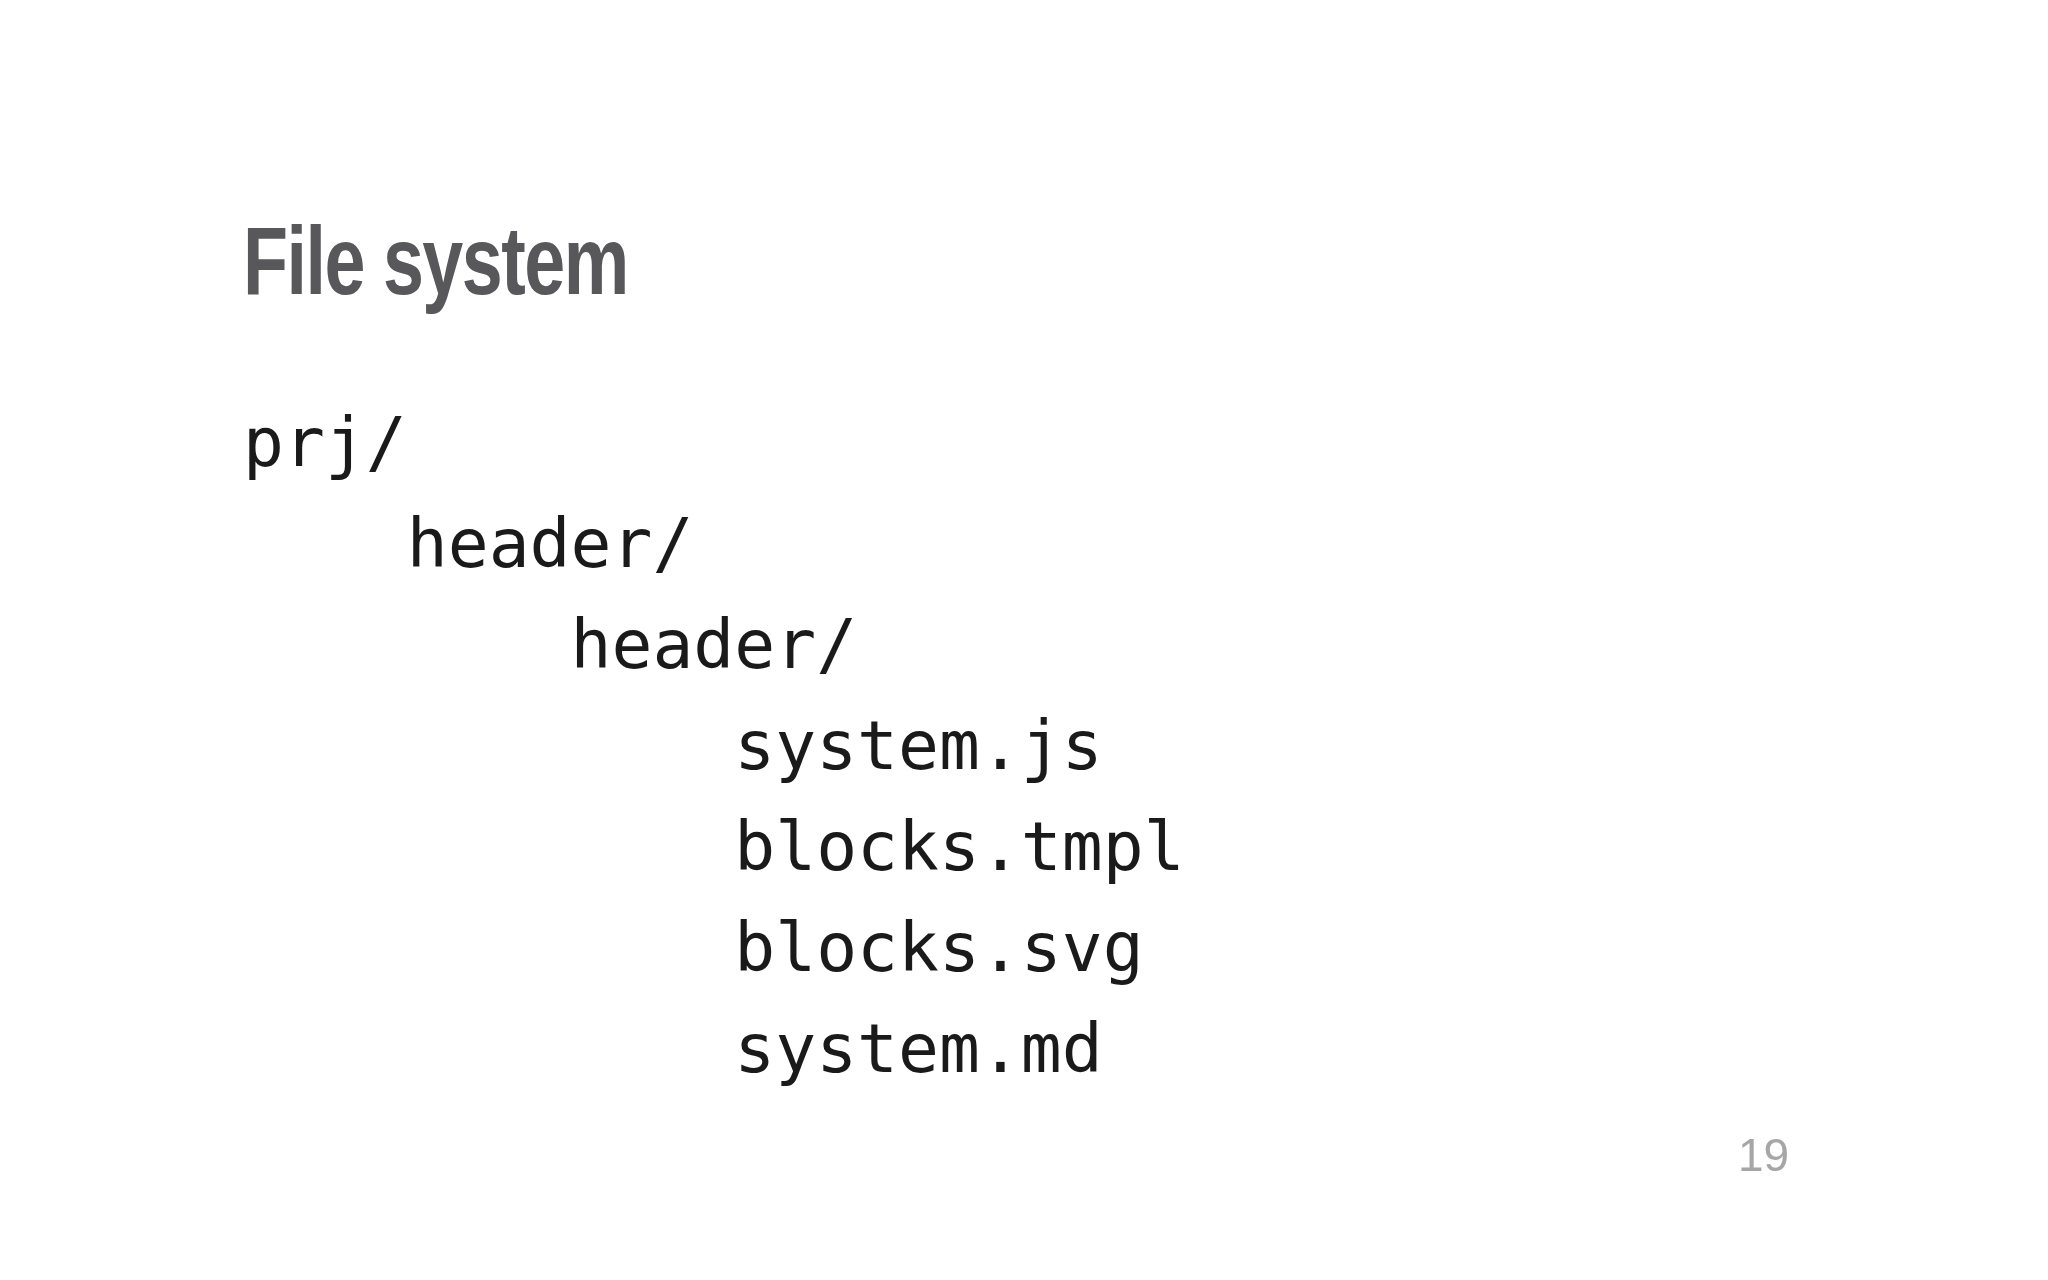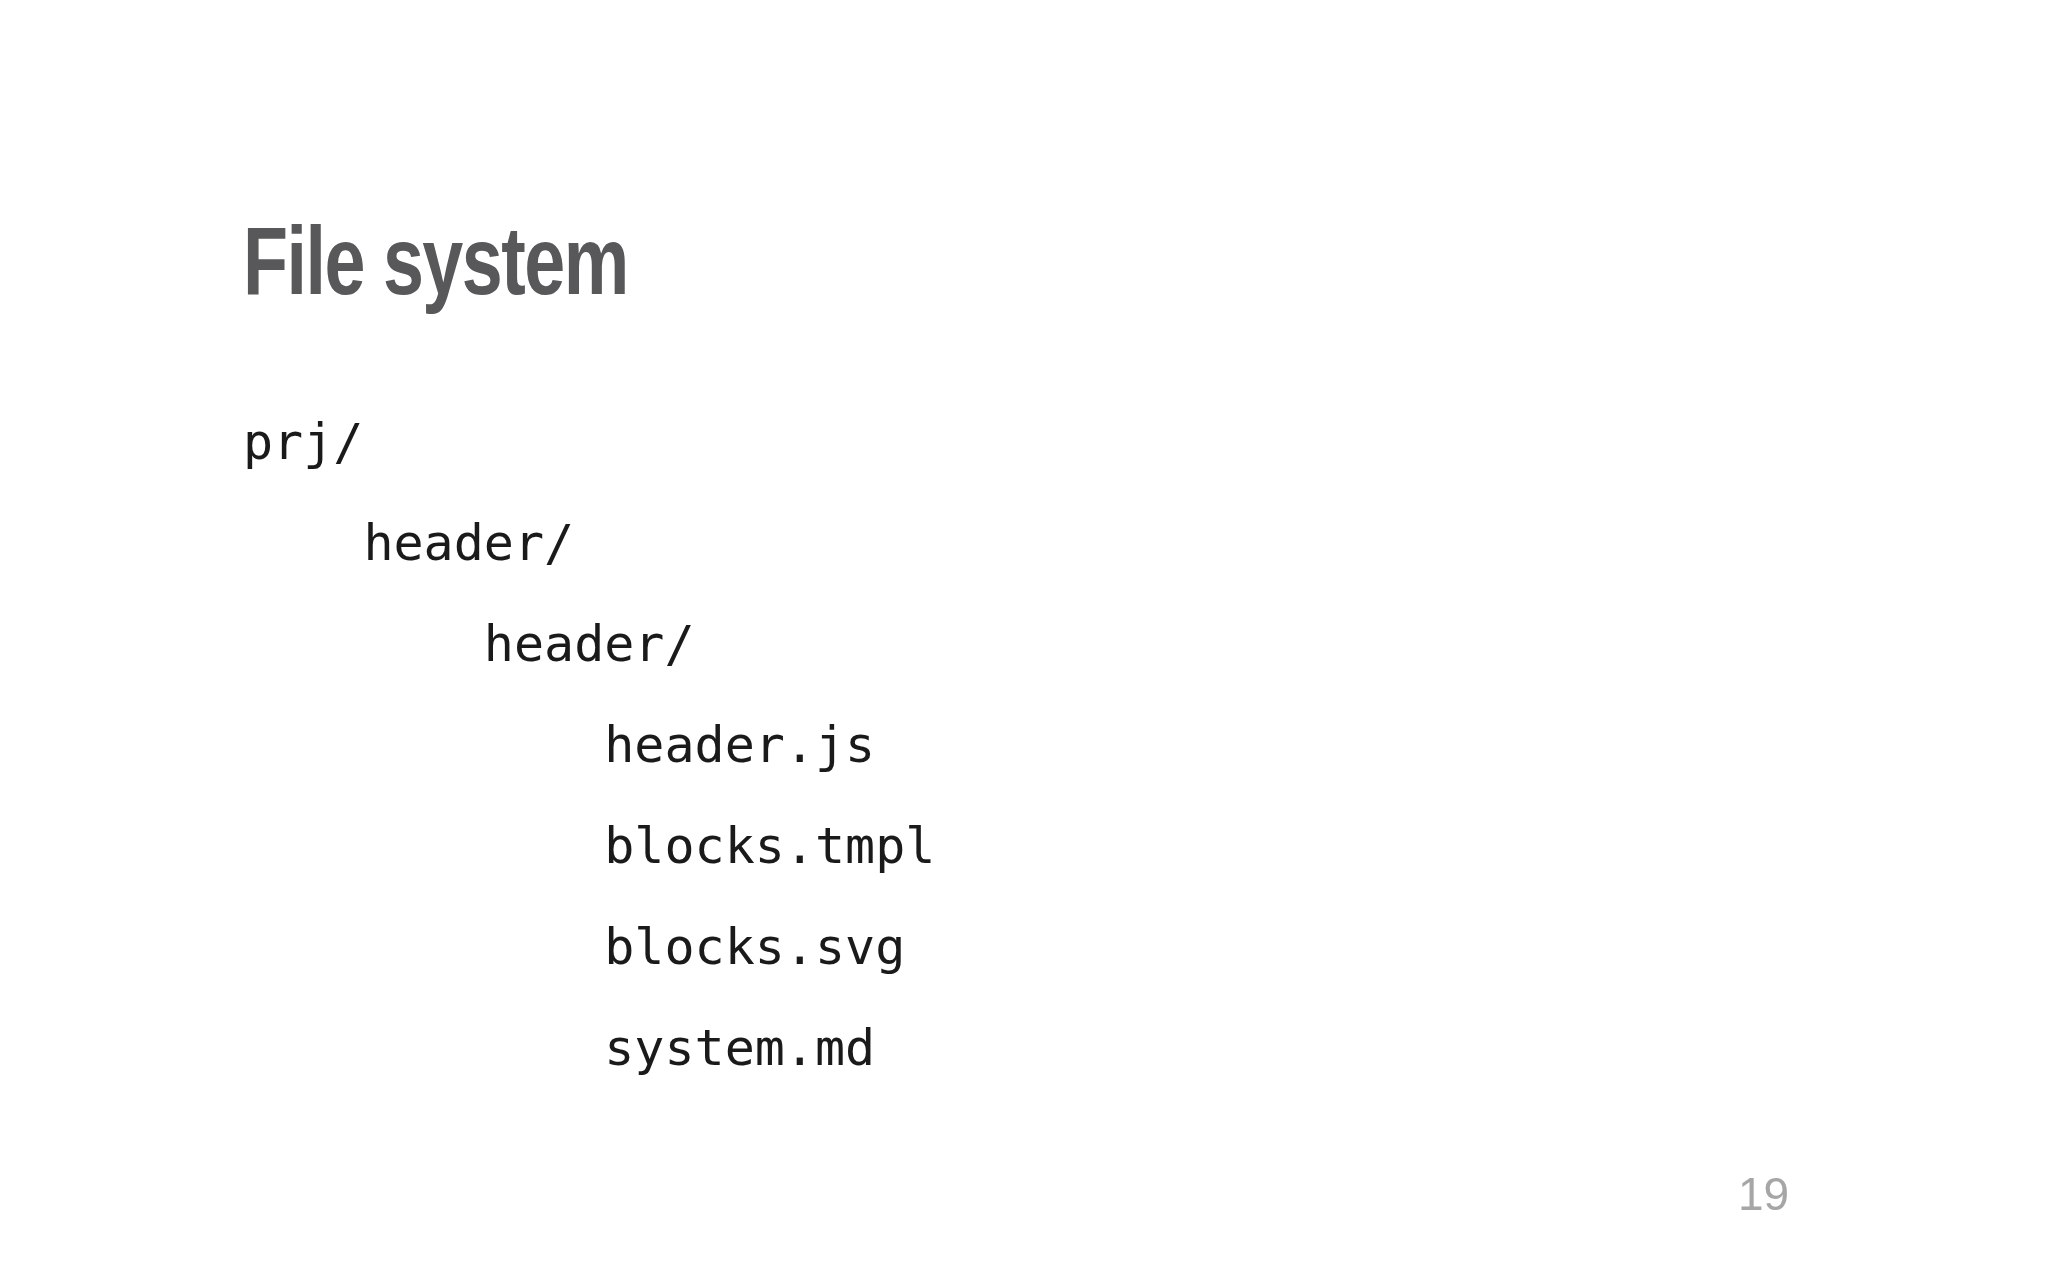--- a/index.html
+++ b/index.html
@@ -32,52 +32,51 @@
     transform: scaleX(0.76);
     transform-origin: left top;
     white-space: nowrap;
   }
 
   .file-tree {
     position: absolute;
     left: 243px;
     top: 392px;
     font-family: "DejaVu Sans Mono", "Liberation Mono", monospace;
-    font-size: 50px;
+    font-size: 68px;
     line-height: 101px;
     color: #1a1a1a;
   }
 
   .file-tree .tree-line {
     white-space: pre;   
   }
 
   .page-number {
     position: absolute;
     left: 1738px;
     top: 1132px;
     font-family: "Liberation Sans", sans-serif;
     font-size: 46px;
     line-height: 1;
     color: #a6a6a6;
-    margin-top: 39px;
   }
 </style>
 </head>
 <body>
 
 <div class="slide">
 
   <h1 class="slide-title">File system</h1>
 
   <div class="file-tree">
     <div class="tree-line">prj/</div>
     <div class="tree-line">    header/</div>
     <div class="tree-line">        header/</div>
-    <div class="tree-line">            header.js</div>
+    <div class="tree-line">            system.js</div>
     <div class="tree-line">            blocks.tmpl</div>
     <div class="tree-line">            blocks.svg</div>
     <div class="tree-line">            system.md</div>
   </div>
 
   <div class="page-number">19</div>
 
 </div>
 
 </body></html>

